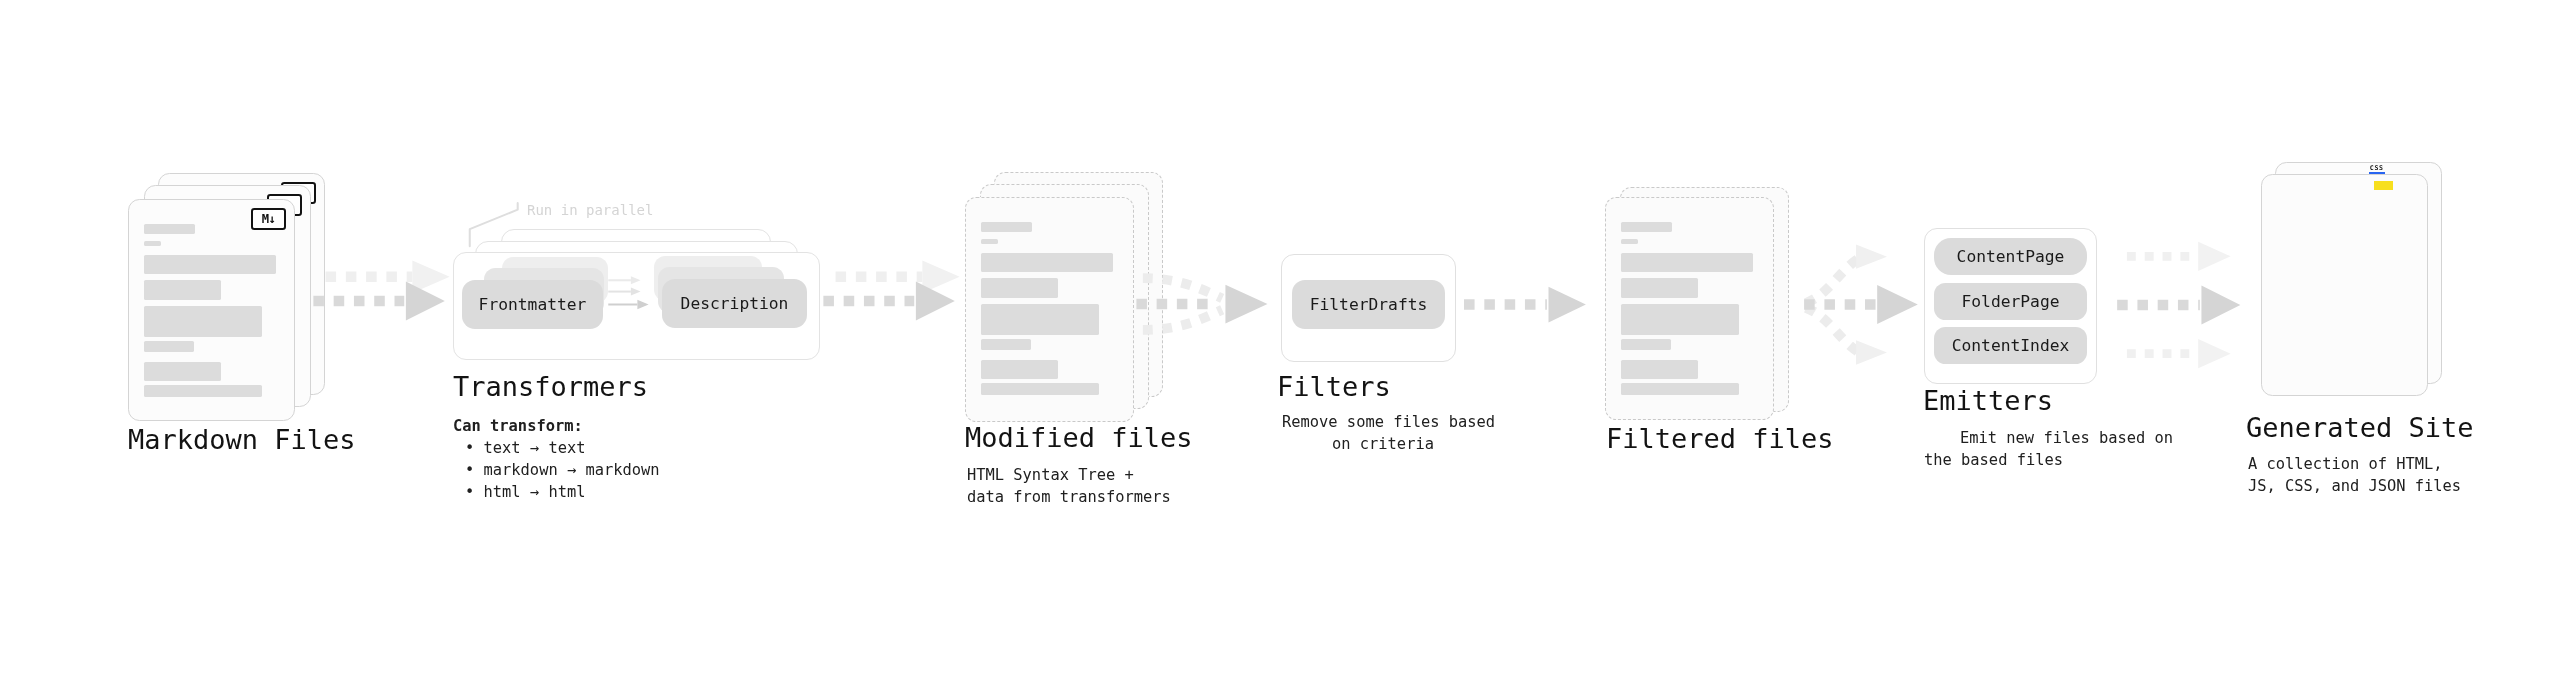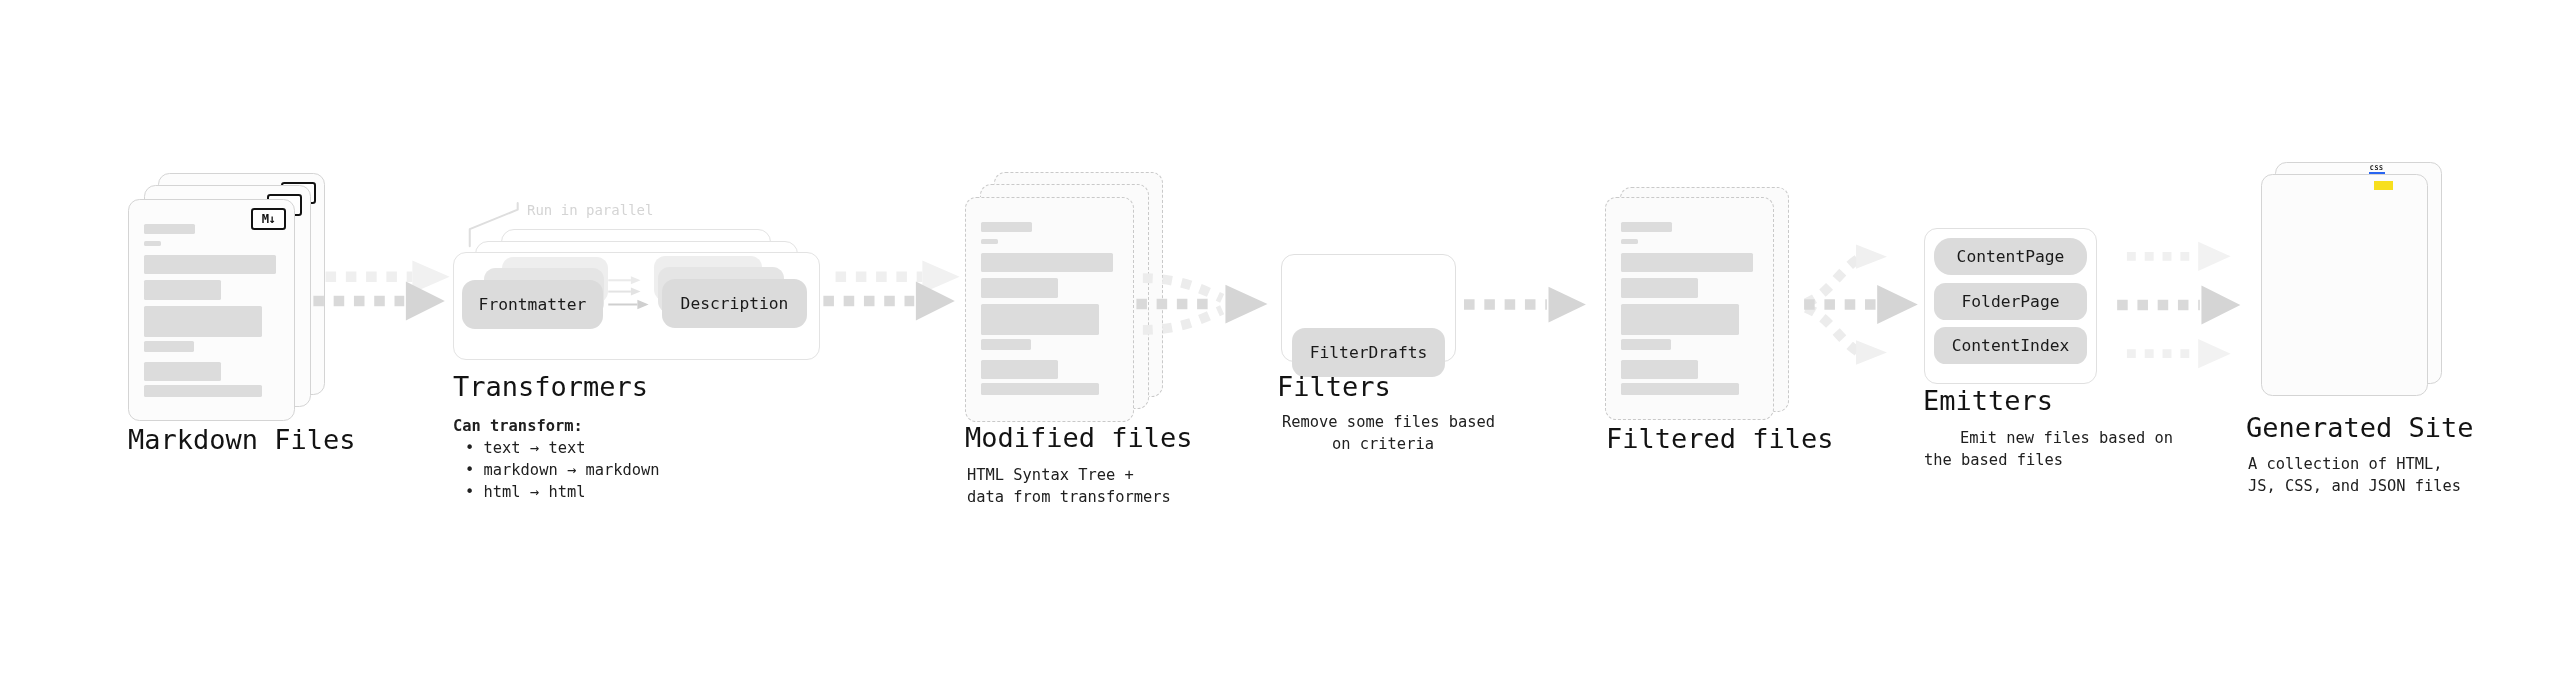--- a/index.html
+++ b/index.html
@@ -133,21 +133,21 @@
   <div class="stage-desc" style="left:967px;top:486px;">data from transformers</div>
 
   <svg class="abs" style="left:1136px;top:262px;" width="140" height="89" viewBox="0 0 172 110">
     <path d="M8,20 C55,20 82,34 106,45" fill="none" stroke="#ececec" stroke-width="12" stroke-dasharray="12 12"></path>
     <path d="M8,84 C55,84 82,70 106,59" fill="none" stroke="#ececec" stroke-width="12" stroke-dasharray="12 12"></path>
     <line x1="0" y1="52" x2="95" y2="52" stroke="#d9d9d9" stroke-width="13" stroke-dasharray="13 12"></line>
     <polygon points="110,28 162,52 110,76" fill="#d5d5d5"></polygon>
   </svg>
 
   <div class="outline-box" style="left:1281px;top:254px;width:173px;height:106px;border-color:#e0e0e0;"></div>
-  <div class="pill" style="left:1292px;top:280px;width:153px;height:49px;margin-top:48px;">FilterDrafts</div>
+  <div class="pill" style="left:1292px;top:280px;width:153px;height:49px;">FilterDrafts</div>
   <div class="stage-label" style="left:1277px;top:373px;">Filters</div>
   <div class="stage-desc" style="left:1282px;top:411px;">Remove some files based</div>
   <div class="stage-desc" style="left:1332px;top:433px;text-align:center;">on criteria</div>
 
   <svg class="abs" style="left:1464px;top:280px;" width="130" height="49" viewBox="0 0 160 60">
     <line x1="0" y1="30" x2="102" y2="30" stroke="#d9d9d9" stroke-width="13" stroke-dasharray="13 12"></line>
     <polygon points="104,8 150,30 104,52" fill="#d5d5d5"></polygon>
   </svg>
 
   <div class="doc-card dashed" style="left:1620px;top:187px;width:167px;height:223px;"></div>

